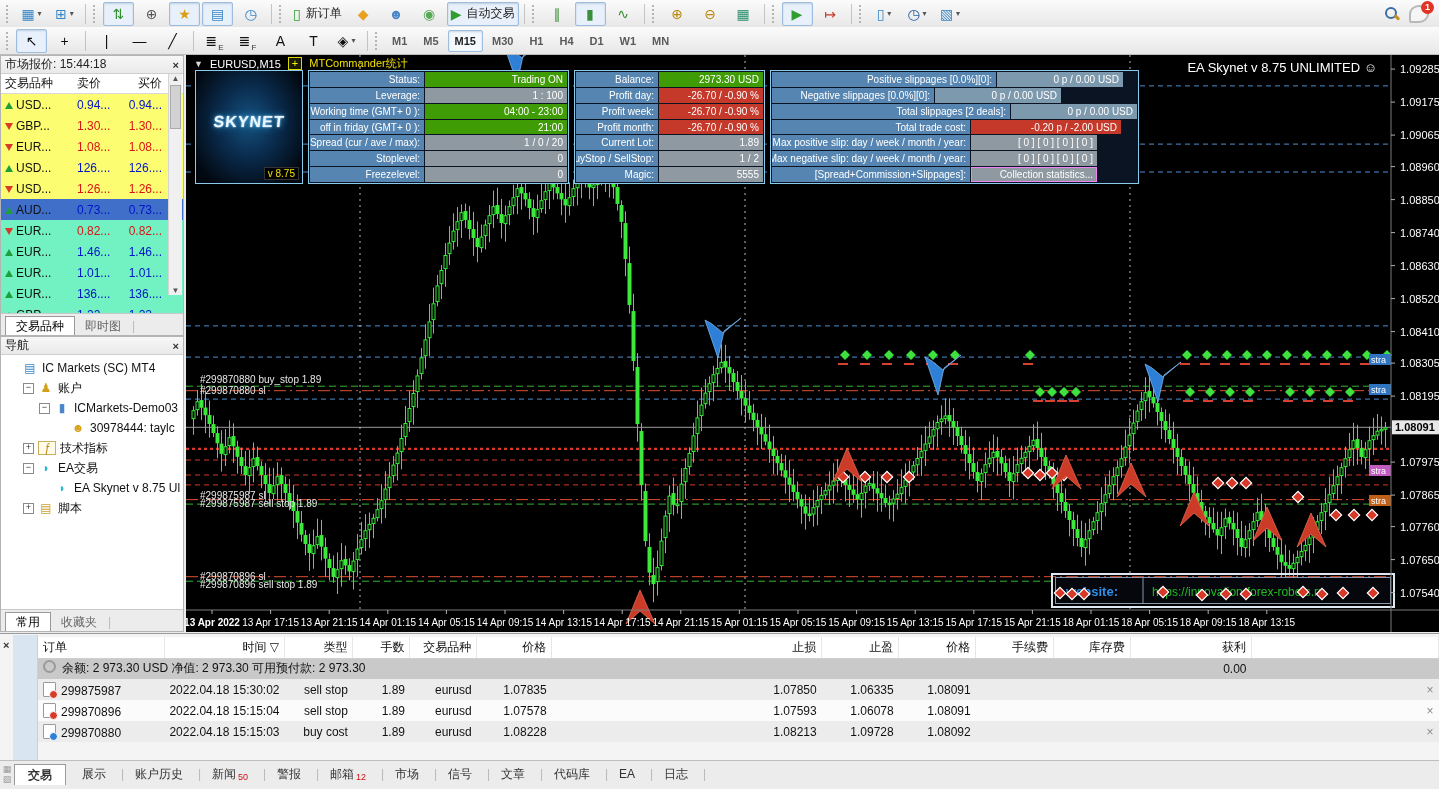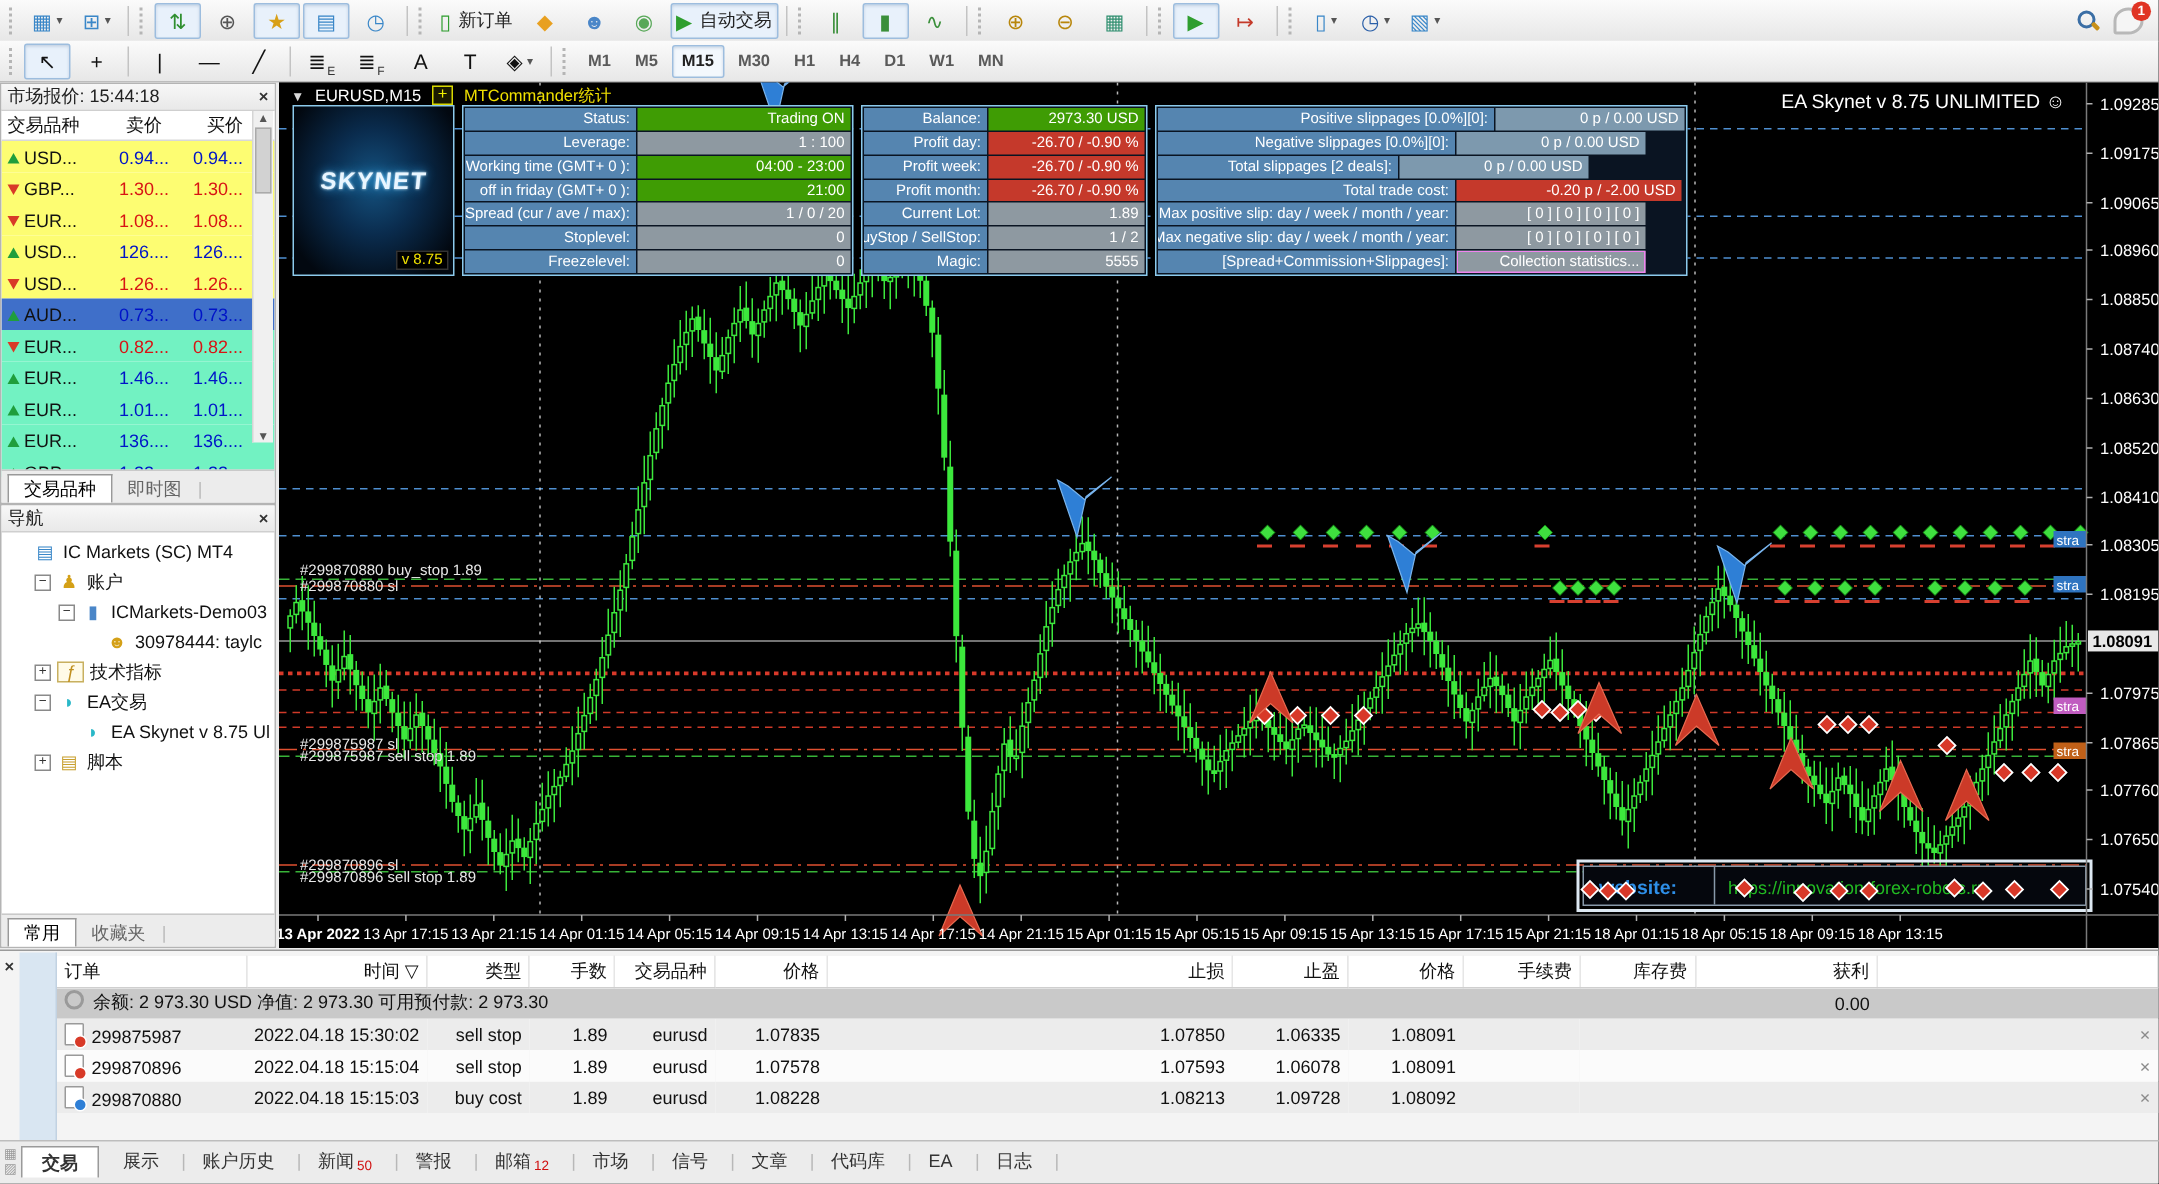--- a/index.html
+++ b/index.html
@@ -32,21 +32,21 @@
   .nbadge{position:absolute;right:-7px;top:-6px;min-width:13px;height:13px;background:#e03424;border-radius:50%;
           color:#fff;font-size:9px;font-weight:bold;display:flex;align-items:center;justify-content:center}
   
   .panel{position:absolute;left:0;width:184px;background:#fff;border:1px solid #b4b4b4;box-sizing:border-box}
   .ptitle{height:17px;background:linear-gradient(#f7f7f7,#e9e9e9);border-bottom:1px solid #cfcfcf;
           display:flex;align-items:center;padding:0 4px;font-size:12px;color:#222}
   .ptitle .x{margin-left:auto;font-weight:bold;font-size:11px;color:#333;cursor:default}
   #mw{top:55px;height:281px}
   #mw-head{display:flex;height:19px;border-bottom:1px solid #d8d8d8;align-items:center;font-size:12px;background:#fff}
   #mw-head span{padding:0 4px;box-sizing:border-box}
-  .mw-c1{width:72px}.mw-c2{width:46px;text-align:center}.mw-c3{width:47px;text-align:right}
+  .mw-c1{width:72px}.mw-c2{width:46px;text-align:left}.mw-c3{width:47px;text-align:right}
   #mw-rows{height:224px;overflow:hidden}
   .mwrow{height:21px;display:flex;align-items:center;font-size:12px}
   .mwrow span{padding:0 4px;box-sizing:border-box;white-space:nowrap;overflow:hidden}
   .bg-yellow{background:#fdfd72}.bg-green{background:#72f2c2}.bg-selected{background:#3f6fc9}
   .pb{color:#0014c8}.pr{color:#d81414}
   .tri{width:0;height:0;display:inline-block;margin-right:3px}
   .tri.up{border-left:4px solid transparent;border-right:4px solid transparent;border-bottom:7px solid #1f9e3c}
   .tri.down{border-left:4px solid transparent;border-right:4px solid transparent;border-top:7px solid #d83a28}
   #mw-sb{position:absolute;right:1px;top:18px;bottom:40px;width:13px;background:#f0f0f0;border-left:1px solid #d5d5d5;
          display:flex;flex-direction:column;align-items:center;font-size:8px;color:#555}
@@ -1297,25 +1297,25 @@
           <div class="ea-label" style="width: 82px;">Magic:</div>
           <div class="ea-val v-plain" style="width: 104px;">5555</div>
         </div>
       </div>
     <div class="ea-block" id="ea-col3">
         <div class="ea-row">
           <div class="ea-label" style="width: 224px;">Positive slippages [0.0%][0]:</div>
           <div class="ea-val v-plain2" style="width: 126px;">0 p / 0.00 USD</div>
         </div>
         <div class="ea-row">
-          <div class="ea-label" style="width: 198px;">Negative slippages [0.0%][0]:</div>
+          <div class="ea-label" style="width: 162px;">Negative slippages [0.0%][0]:</div>
           <div class="ea-val v-plain2" style="width: 126px;">0 p / 0.00 USD</div>
         </div>
         <div class="ea-row">
-          <div class="ea-label" style="width: 160px;">Total slippages [2 deals]:</div>
+          <div class="ea-label" style="width: 238px;">Total slippages [2 deals]:</div>
           <div class="ea-val v-plain2" style="width: 126px;">0 p / 0.00 USD</div>
         </div>
         <div class="ea-row">
           <div class="ea-label" style="width: 198px;">Total trade cost:</div>
           <div class="ea-val v-red" style="width: 150px;">-0.20 p / -2.00 USD</div>
         </div>
         <div class="ea-row">
           <div class="ea-label" style="width: 198px;">Max positive slip: day / week / month / year:</div>
           <div class="ea-val v-plain" style="width: 126px;">[ 0 ] [ 0 ] [ 0 ] [ 0 ]</div>
         </div>

